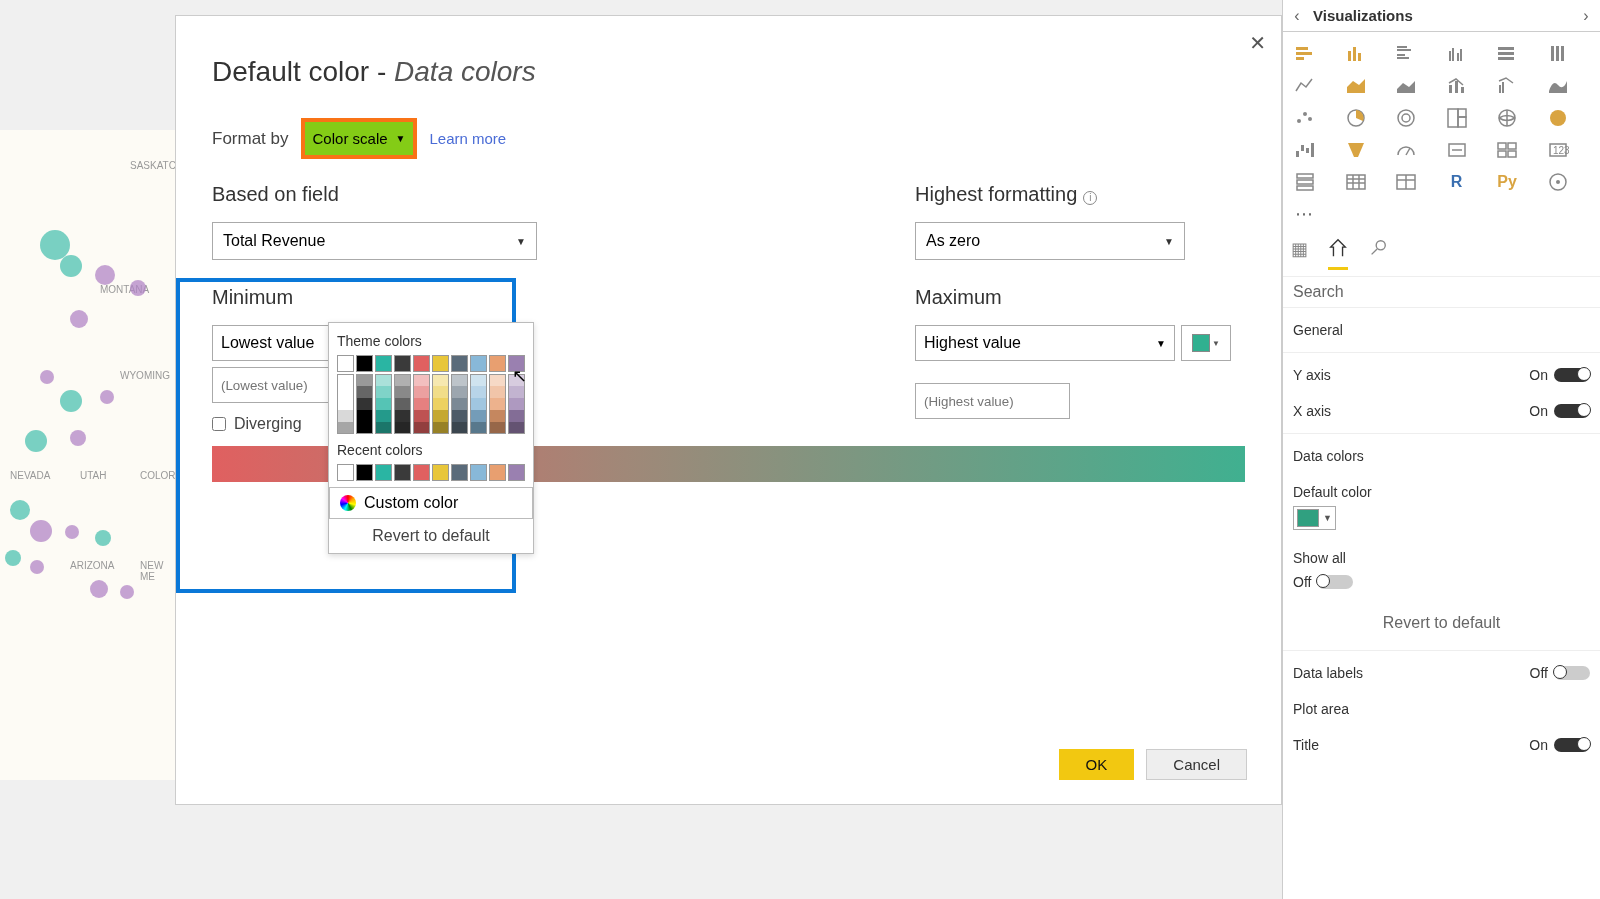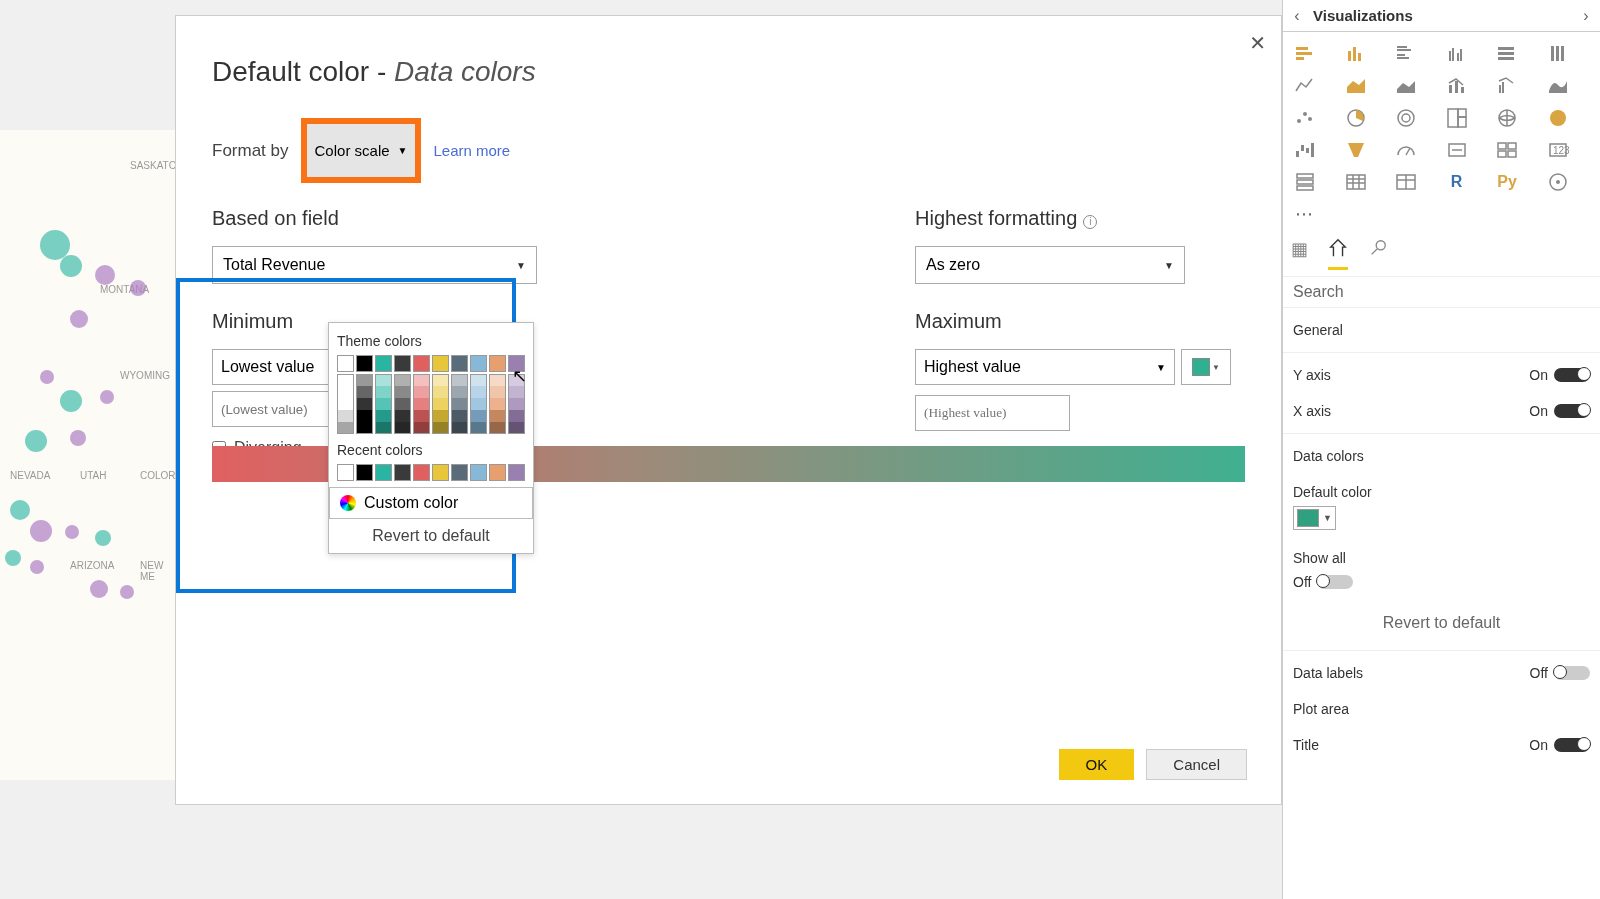--- a/index.html
+++ b/index.html
@@ -16,21 +16,21 @@
   position: absolute; left: 175px; top: 15px;
   width: 1107px; height: 790px; background: #fff;
   border: 1px solid #ccc;
   padding: 40px 36px 24px 36px;
 }
 .dialog-close { position: absolute; right: 15px; top: 15px; font-size: 20px; color:#555; cursor:pointer;}
 .dialog-title { font-size: 28px; font-weight: 300; color: #333; margin-bottom: 30px;}
 .dialog-title .italic { font-style: italic; color:#555;}
 .row-format { display:flex; align-items:center; gap:12px; margin-bottom: 24px;}
 .row-format label { font-size: 17px; color:#444;}
-.select-like { border:6px solid #f97316; padding: 18px 8px; font-size:15px; background:#e5e5e5; cursor:pointer; display:inline-flex; align-items:center; gap:4px;}
+.select-like { border:4px solid #f97316; padding: 8px 8px; font-size:15px; background:#84cc16; cursor:pointer; display:inline-flex; align-items:center; gap:4px;}
 .select-like::after { content:"▼"; font-size:10px; margin-left:4px;}
 .learn-more { color:#4a6cd6; font-size:15px; text-decoration:none; cursor:pointer;}
 
 .columns { display:flex; gap:52px; position:relative;}
 .col { flex:1; }
 .section-label { font-size: 20px; color:#333; margin-bottom: 16px; font-weight:400;}
 .info-icon { display:inline-block; width:14px; height:14px; border:1px solid #888; border-radius:50%; font-size:10px; text-align:center; line-height:12px; color:#888; margin-left:6px;}
 .dropdown { border:1px solid #aaa; width: 325px; height:38px; padding: 0 10px; background:#fff; display:flex; align-items:center; justify-content:space-between; cursor:pointer;}
 .dropdown::after { content:"▼"; font-size:10px; color:#333;}
 .dropdown-small { width:260px; height:36px; border:1px solid #aaa; padding:0 8px; display:flex; align-items:center; justify-content:space-between; cursor:pointer;}
@@ -185,21 +185,21 @@
 
       <div class="section-label" style="margin-top:26px;">Maximum</div>
       <div class="min-row">
         <div class="dropdown-small">
             <span>Highest value</span>
           </div>
         <div class="color-swatch-btn">
             <span class="sw" style="background:#30b090;"></span>
           </div>
       </div>
-      <input class="value-input" style="margin-top: 10px; font-family: Liberation Serif, serif;" placeholder="(Highest value)">
+      <input class="value-input" style="margin-top: 22px;" placeholder="(Highest value)">
     </div>
   </div>
 
   <div class="gradient-bar"></div>
 
   <div class="highlight-box"></div>
 
   <div class="dialog-footer">
     <button class="btn btn-primary">OK</button>
     <button class="btn btn-secondary">Cancel</button>

